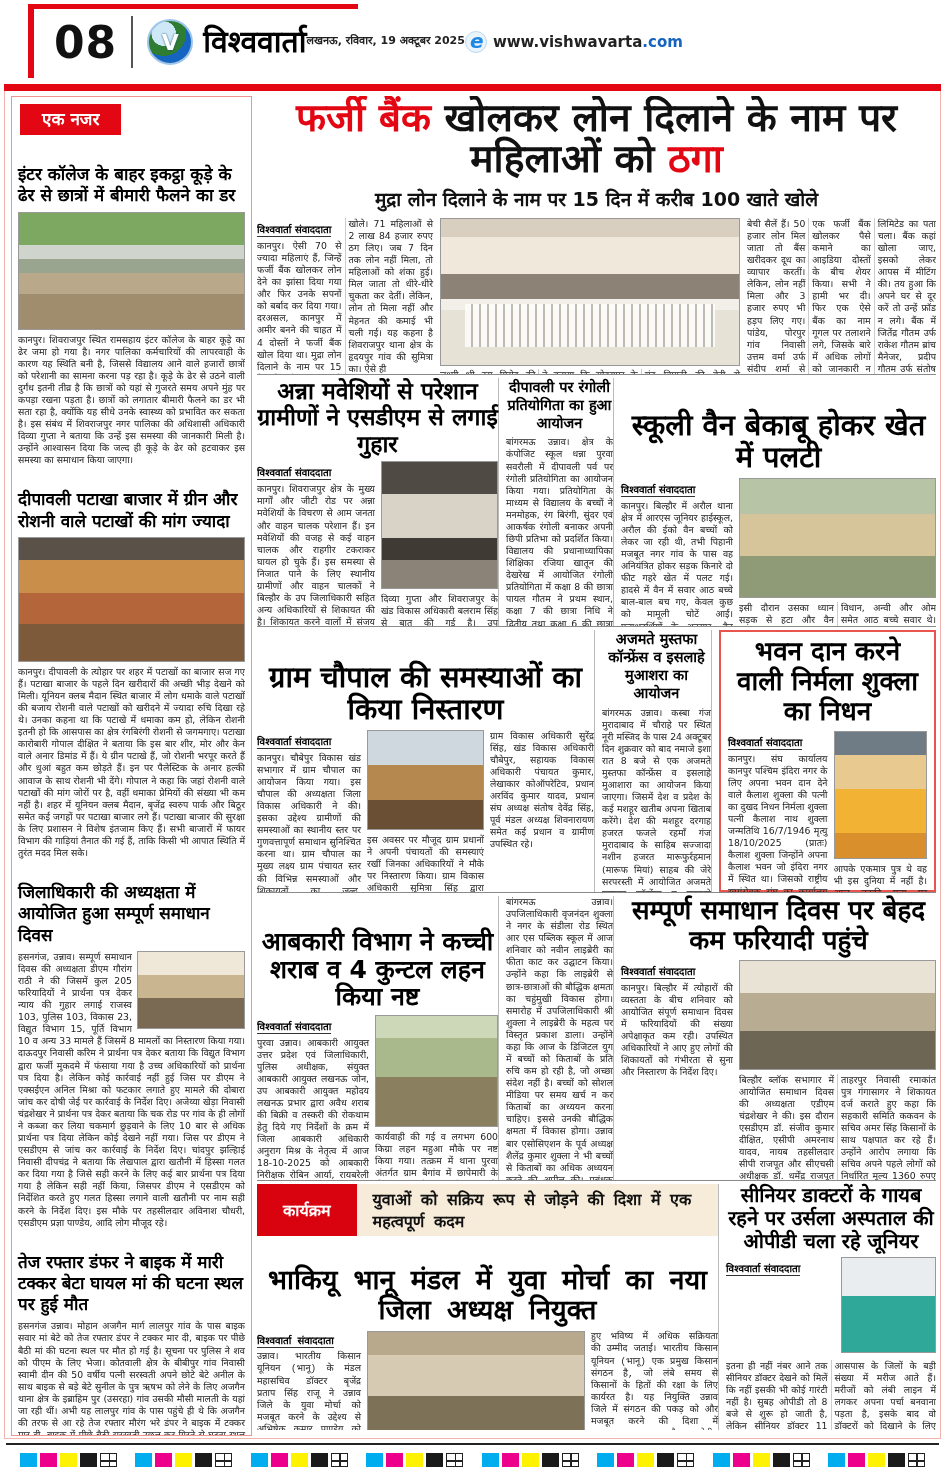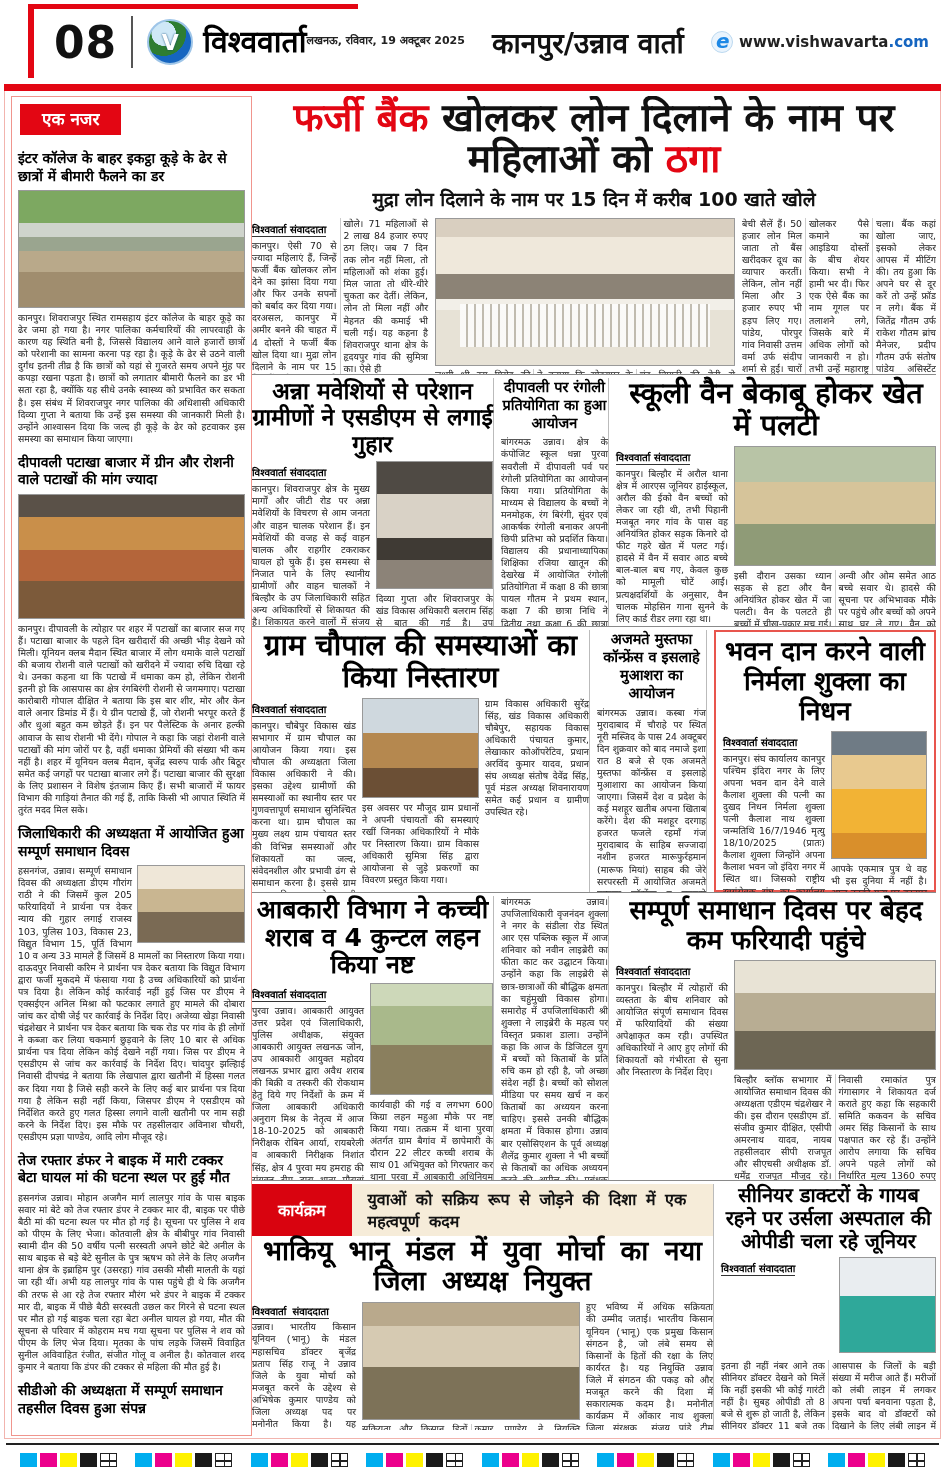--- a/index.html
+++ b/index.html
@@ -24,27 +24,27 @@
   .edition { font-size:11px; font-weight:700; color:#222; margin-top:5px; }
   .section-title { flex:1; text-align:center; font-size:28px; font-weight:700; color:#111; }
   .website-wrap { display:flex; align-items:center; gap:6px; padding-right:6px; }
   .ie-icon { width:22px; height:22px; border-radius:50%; background:#eaf4fd; border:1px solid #bcd9f0; position:relative; }
   .ie-icon::after { content:"e"; position:absolute; inset:-3px 0 0 4px; color:#1e88e5; font-size:20px; font-weight:700; font-style:italic; }
   .website { font-size:15px; font-weight:700; color:#222; text-decoration:none; }
   .website .com { color:#1565c0; }
   .mast-rule { height:7px; background:#e30613; margin:0 4px; }
 
   
-  .content { display:flex; padding:5px 4px 2px 6px; border:1px solid #f2b4ae; border-top:none; margin:0 4px; height:1348px; overflow:hidden; }
+  .content { display:flex; gap:5px; padding:5px 4px 2px 6px; border:1px solid #f2b4ae; border-top:none; margin:0 4px; height:1348px; overflow:hidden; }
   .sidebar { width:241px; flex:0 0 auto; border:1px solid #f0958d; padding:5px 6px; overflow:hidden; }
   .main { flex:1; overflow:hidden; }
 
   .tag-box { background:#e30613; color:#fff; font-size:17px; font-weight:700; display:inline-block;
       padding:3px 22px 5px 22px; margin:2px 0 6px 2px; }
-  .side-headline { font-size:14px; font-weight:700; line-height:1.25; margin:9px 0 5px 0; color:#000; }
+  .side-headline { font-size:17px; font-weight:700; line-height:1.25; margin:23px 0 5px 0; color:#000; }
   .side-body, .body-text { font-size:9.3px; line-height:1.3; text-align:justify; color:#222; }
   .photo { width:100%; border:1px solid #999; margin:2px 0 4px 0; }
 
   .ph-garbage { height:118px; background:linear-gradient(180deg,#7da861 0 28%,#cfd4cc 28% 40%,#9aa58f 40% 52%,#b9a98a 52% 70%,#a08d6e 70% 100%); }
   .ph-market { height:125px; background:linear-gradient(180deg,#5a5148 0 18%,#c98f4a 18% 45%,#b4653a 45% 70%,#7c5a3a 70% 100%); }
   .ph-meeting-sm { width:108px; height:78px; float:right; margin:0 0 3px 5px; border:1px solid #999;
       background:linear-gradient(180deg,#efe7d8 0 30%,#c9b691 30% 60%,#7a6a54 60% 100%); }
 
   
   .lead-headline { font-size:39px; font-weight:700; text-align:center; line-height:1.05; color:#111; padding:2px 0 4px 0; }
@@ -62,21 +62,21 @@
 
   
   .row { display:flex; gap:7px; overflow:hidden; }
   .row2 { height:252px; border-top:1px solid #8a8a8a; padding-top:3px; }
   .row3 { height:266px; border-top:1px solid #8a8a8a; padding-top:3px; }
   .row4 { height:288px; border-top:1px solid #8a8a8a; padding-top:3px; }
   .row5 { height:250px; border-top:1px solid #8a8a8a; padding-top:3px; }
   .col-sep { border-right:1px solid #bbb; }
 
   .hl-lg { font-size:23px; font-weight:700; text-align:center; line-height:1.15; margin-bottom:4px; color:#000; }
-  .hl-xl { font-size:29px; font-weight:700; text-align:center; line-height:1.1; margin-bottom:4px; color:#000; }
+  .hl-xl { font-size:29px; font-weight:700; text-align:center; line-height:1.1; margin-bottom:4px; color:#000;margin-top:32px; }
   .hl-sm { font-size:14.5px; font-weight:700; text-align:center; line-height:1.25; margin-bottom:4px; color:#000; }
   .two-col { column-count:2; column-gap:7px; column-rule:1px solid #ccc; }
 
   .ph-cattle { height:128px; background:linear-gradient(180deg,#4f4a44 0 25%,#d9d2c6 25% 60%,#3f3a34 60% 78%,#8c8378 78% 100%); }
   .ph-van { height:120px; background:linear-gradient(180deg,#b8c4a6 0 30%,#d6c49a 30% 65%,#8f9b77 65% 100%); }
   .ph-chaupal { height:100px; background:linear-gradient(180deg,#cfd8de 0 35%,#b5884f 35% 70%,#6b4f35 70% 100%); }
   .ph-portrait { height:128px; background:linear-gradient(180deg,#6f7b85 0 18%,#e8c98f 18% 45%,#f2b335 45% 80%,#d98f2b 80% 100%); }
   .ph-liquor { height:112px; background:linear-gradient(180deg,#cdd8b9 0 20%,#a9b98b 20% 55%,#8a7f5e 55% 100%); }
   .ph-samadhan { height:110px; background:linear-gradient(180deg,#e8e3d5 0 30%,#b8ad93 30% 65%,#6d6document4 65% 100%); background:linear-gradient(180deg,#e8e3d5 0 30%,#b8ad93 30% 65%,#6d6654 65% 100%); }
   .ph-group { height:118px; background:linear-gradient(180deg,#b9a98c 0 20%,#d6cab2 20% 55%,#7d7258 55% 100%); }
@@ -106,21 +106,20 @@
     <div class="mast-accent-left"></div>
     <div class="mast-accent-top"></div>
     <div class="mast-row">
       <div class="page-no">08</div>
       <div class="mast-divider"></div>
       <div class="logo-circle"></div>
       <div class="brand-stack">
         <div class="brand">विश्ववार्ता</div>
         <div class="edition">लखनऊ,   रविवार, 19 अक्टूबर 2025</div>
       </div>
-      <div class="section-title">कानपुर/उन्नाव वार्ता</div>
       <div class="website-wrap">
         <span class="ie-icon"></span>
         <a href="#" class="website"><span>www.vishwavarta</span><span class="com">.com</span></a>
       </div>
     </div>
   </header>
   <div class="mast-rule"></div>
 
   <div class="content">
 

